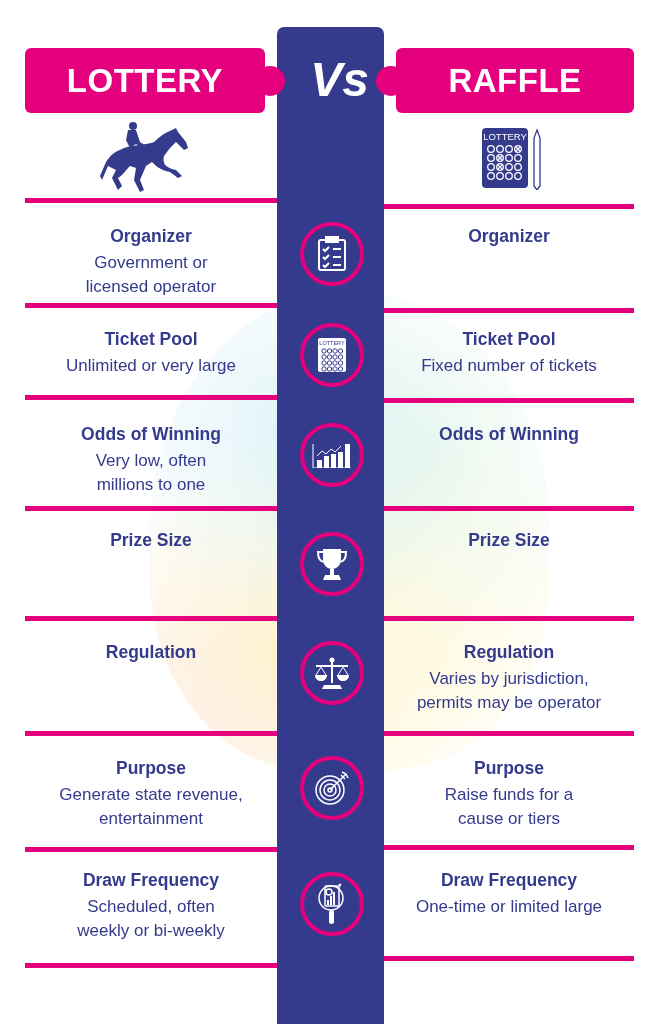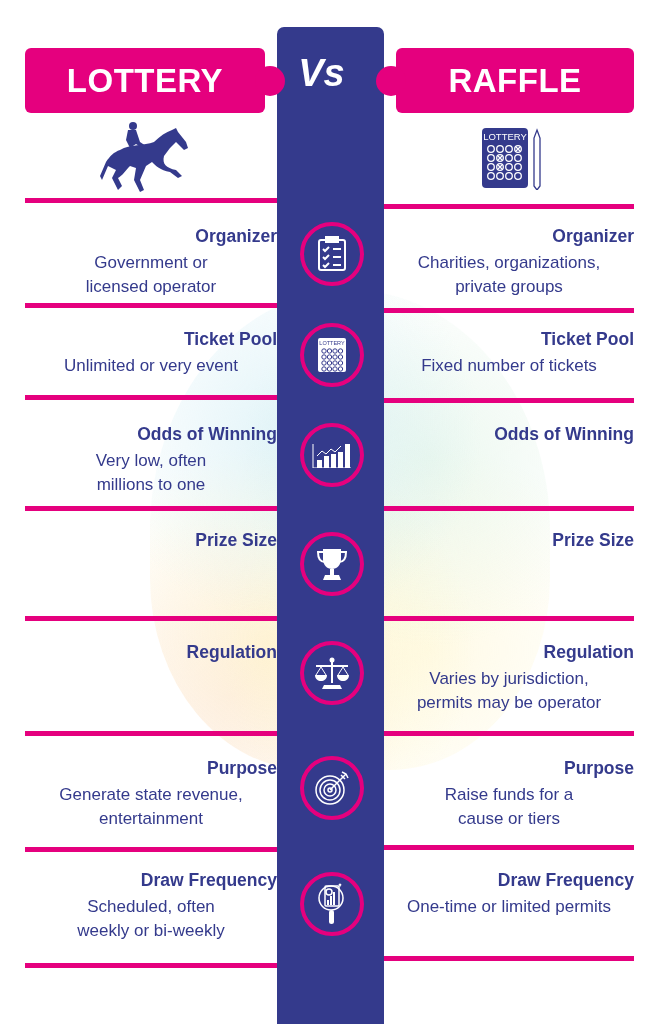--- a/index.html
+++ b/index.html
@@ -31,33 +31,33 @@
   }
   .banner.left { left:25px; width:240px; }
   .banner.right { left:396px; width:238px; }
   .tab {
     position:absolute; top:66px; width:30px; height:30px; border-radius:50%;
     background:#e5007e;
   }
   .tab.left { left:255px; }
   .tab.right { left:376px; }
   .vs {
-    position:absolute; left:268px; top:52px; width:107px; text-align:center;
-    color:#fff; font-weight:bold; font-style:italic; font-size:38px;
+    position:absolute; left:286px; top:52px; width:107px; text-align:center;
+    color:#fff; font-weight:bold; font-style:italic; font-size:48px;
   }
   .hero-icon { position:absolute; }
   .line { position:absolute; height:5px; background:#e5007e; }
   .line.left { left:25px; width:252px; }
   .line.right { left:384px; width:250px; }
   .cell {
     position:absolute; text-align:center; line-height:24px;
   }
   .cell.left { left:25px; width:252px; }
   .cell.right { left:384px; width:250px; }
-  .cell .title { font-weight:bold; font-size:17.5px; margin-bottom:3px;text-align:right; }
+  .cell .title { font-weight:bold; font-size:17.5px; margin-bottom:3px; }
   .cell .desc { font-size:17px; white-space:pre-line; }
   .circle {
     position:absolute; left:300px; width:56px; height:56px; border:4px solid #e5007e;
     border-radius:50%; display:flex; align-items:center; justify-content:center;
   }
 </style>
 </head>
 <body>
 
 <div class="watermark"></div>
@@ -138,27 +138,25 @@
   <svg width="30" height="36" viewBox="0 0 30 36">
       <g fill="none" stroke="#fff" stroke-width="2">
         <rect x="2" y="4" width="26" height="30" rx="2"></rect>
         <rect x="9" y="1" width="12" height="5" fill="#fff"></rect>
         <path d="M6 13 l2 2 l4-4 M6 21 l2 2 l4-4 M6 29 l2 2 l4-4 M16 13 h8 M16 21 h8 M16 29 h8"></path>
       </g>
     </svg>
 </div>
 <div class="cell right" style="top:224px">
   <div class="title">Organizer</div>
-  <div class="desc">Charities, organizations,
-private groups</div>
 </div>
 
 <div class="cell left" style="top:327px">
   <div class="title">Ticket Pool</div>
-  <div class="desc">Unlimited or very event</div>
+  <div class="desc">Unlimited or very large</div>
 </div>
 <div class="circle" style="top:323px">
   <svg width="28" height="34" viewBox="0 0 28 34">
       <rect x="0" y="0" width="28" height="34" rx="2" fill="#fff"></rect>
       <g fill="none" stroke="#343a8c" stroke-width="1">
         <text x="14" y="7" text-anchor="middle" font-size="5.5" fill="#343a8c" stroke="none" font-family="Liberation Sans, sans-serif">LOTTERY</text>
         <circle cx="6" cy="13" r="2.2"></circle>
         <circle cx="11.5" cy="13" r="2.2"></circle>
         <circle cx="17" cy="13" r="2.2"></circle>
         <circle cx="22.5" cy="13" r="2.2"></circle>
@@ -280,14 +278,14 @@
       <g fill="#fff">
         <rect x="10" y="18" width="2" height="5"></rect>
         <rect x="13" y="14" width="2" height="9"></rect>
         <rect x="16" y="10" width="2" height="13"></rect>
         <rect x="12" y="28" width="5" height="14" rx="2.5"></rect>
       </g>
     </svg>
 </div>
 <div class="cell right" style="top:868px">
   <div class="title">Draw Frequency</div>
-  <div class="desc">One-time or limited permits</div>
+  <div class="desc">One-time or limited large</div>
 </div>
 
 </body></html>

